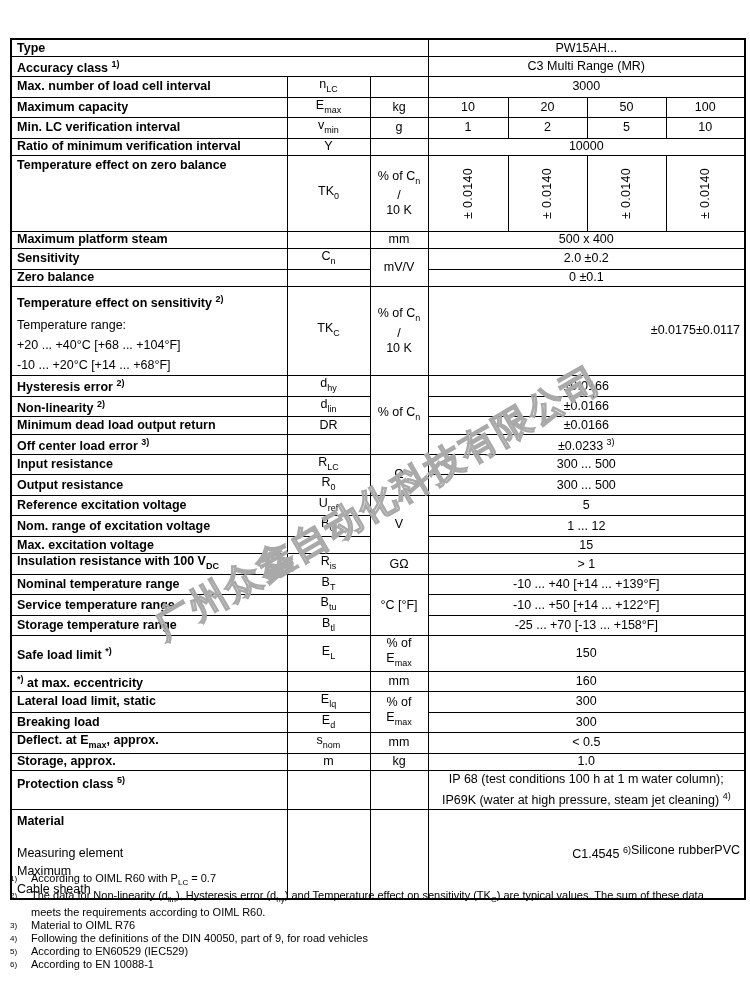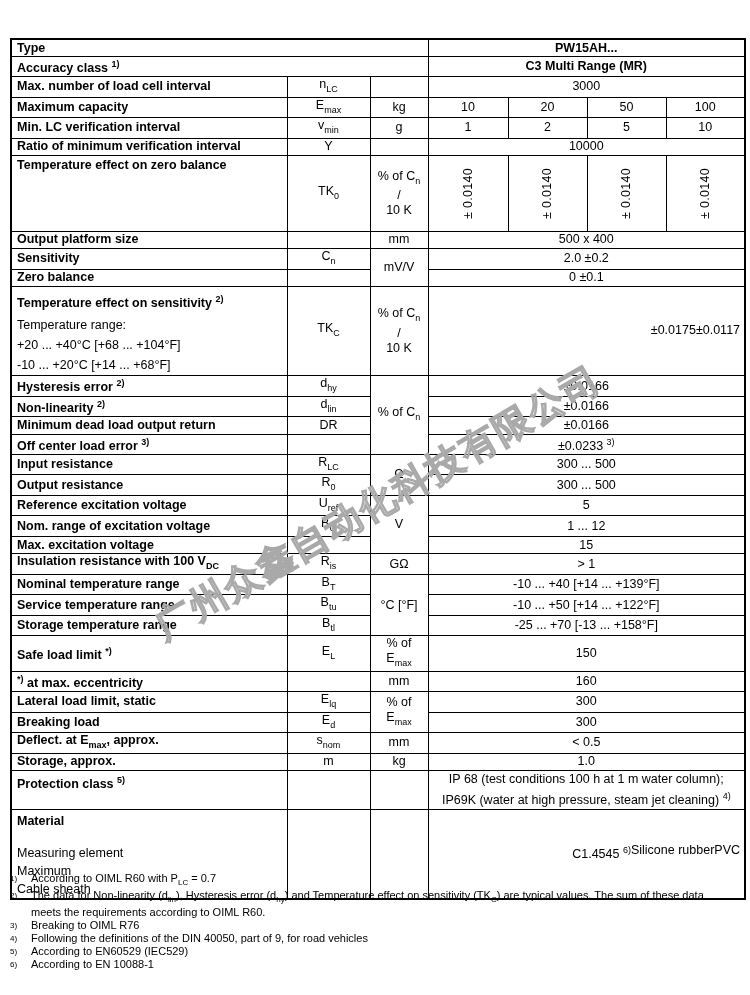--- a/index.html
+++ b/index.html
@@ -22,21 +22,21 @@
     overflow:hidden;
     line-height:15px;
   }
   #spec tr{height:17.5px;}
   #spec tr.rh77{height:75.5px;}
   #spec tr.rh84{height:82.5px;}
   #spec tr.rh36{height:34.5px;}
   #spec tr.rh91{height:89.5px;}
   #spec td.p{font-weight:bold;text-align:left;padding-left:5px;}
   #spec td.s,#spec td.u,#spec td.v{text-align:center;}
-  #spec td.vb{font-weight:bold;}
+  #spec td.vb{font-weight:normal;}
   #spec td.top{vertical-align:top;padding-top:2px;}
   sub{font-size:9px;}
   sup{font-size:9px;}
   .rot{display:inline-block;transform:rotate(-90deg);white-space:nowrap;letter-spacing:0.3px;}
   .line{line-height:20px;white-space:nowrap;}
   .nrm{font-weight:normal;}
   .valcol-bottom{display:flex;flex-direction:row;justify-content:flex-end;height:100%;padding-bottom:3px;box-sizing:border-box;}
   .valcol-bottom div{line-height:20px;}
   .mat-gap{margin-top:14px;}
   .mline{line-height:18px;white-space:nowrap;}
@@ -117,21 +117,21 @@
   <tr class="rh77">
     <td class="p top">Temperature effect on zero balance</td>
     <td class="s">TK<sub>0</sub></td>
     <td class="u">% of C<sub>n</sub> /<br>10 K</td>
     <td class="v"><span class="rot">± 0.0140</span></td>
     <td class="v"><span class="rot">± 0.0140</span></td>
     <td class="v"><span class="rot">± 0.0140</span></td>
     <td class="v"><span class="rot">± 0.0140</span></td>
   </tr>
   <tr>
-    <td class="p">Output platform size</td>
+    <td class="p">Maximum platform steam</td>
     <td class="s"></td>
     <td class="u">mm</td>
     <td class="v" colspan="4">500 x 400</td>
   </tr>
   <tr>
     <td class="p">Sensitivity</td>
     <td class="s">C<sub>n</sub></td>
     <td class="u" rowspan="2">mV/V</td>
     <td class="v" colspan="4">2.0 ±0.2</td>
   </tr>
@@ -298,21 +298,21 @@
   <div class="fn">
     <sup class="fnm">1)</sup>
     <div class="fnb">According to OIML R60 with P<sub>LC</sub> = 0.7</div>
   </div>
   <div class="fn">
     <sup class="fnm">2)</sup>
     <div class="fnb">The data for Non-linearity (d<sub>lin</sub>), Hysteresis error (d<sub>hy</sub>) and Temperature effect on sensitivity (TK<sub>C</sub>) are typical values. The sum of these data<br>meets the requirements according to OIML R60.</div>
   </div>
   <div class="fn">
     <sup class="fnm">3)</sup>
-    <div class="fnb">Breaking to OIML R76</div>
+    <div class="fnb">Material to OIML R76</div>
   </div>
   <div class="fn">
     <sup class="fnm">4)</sup>
     <div class="fnb">Following the definitions of the DIN 40050, part of 9, for road vehicles</div>
   </div>
   <div class="fn">
     <sup class="fnm">5)</sup>
     <div class="fnb">According to EN60529 (IEC529)</div>
   </div>
   <div class="fn">

